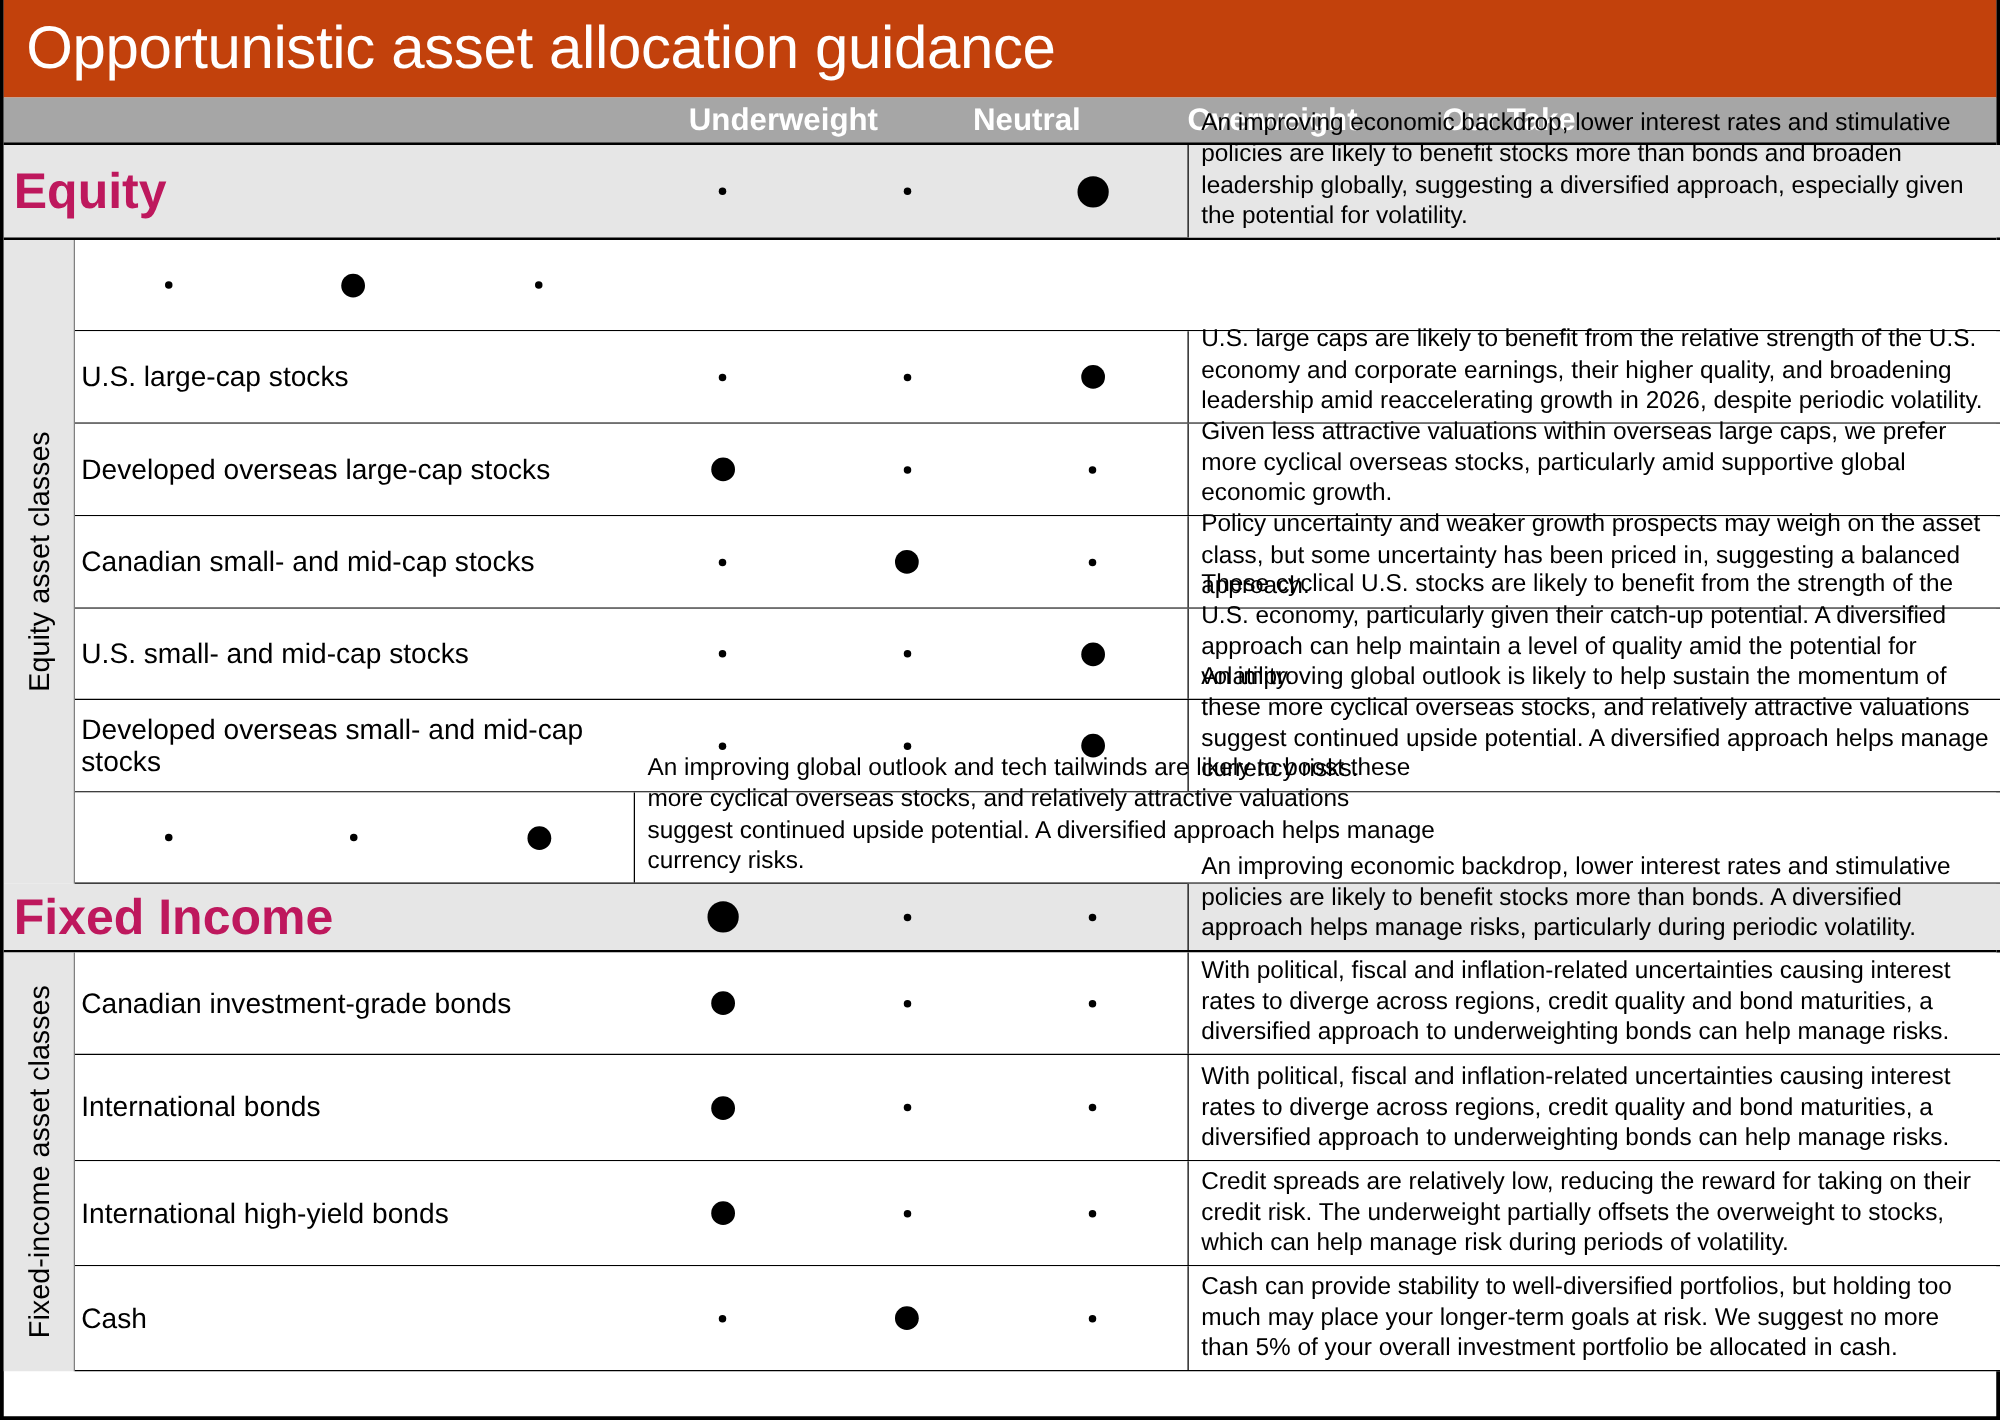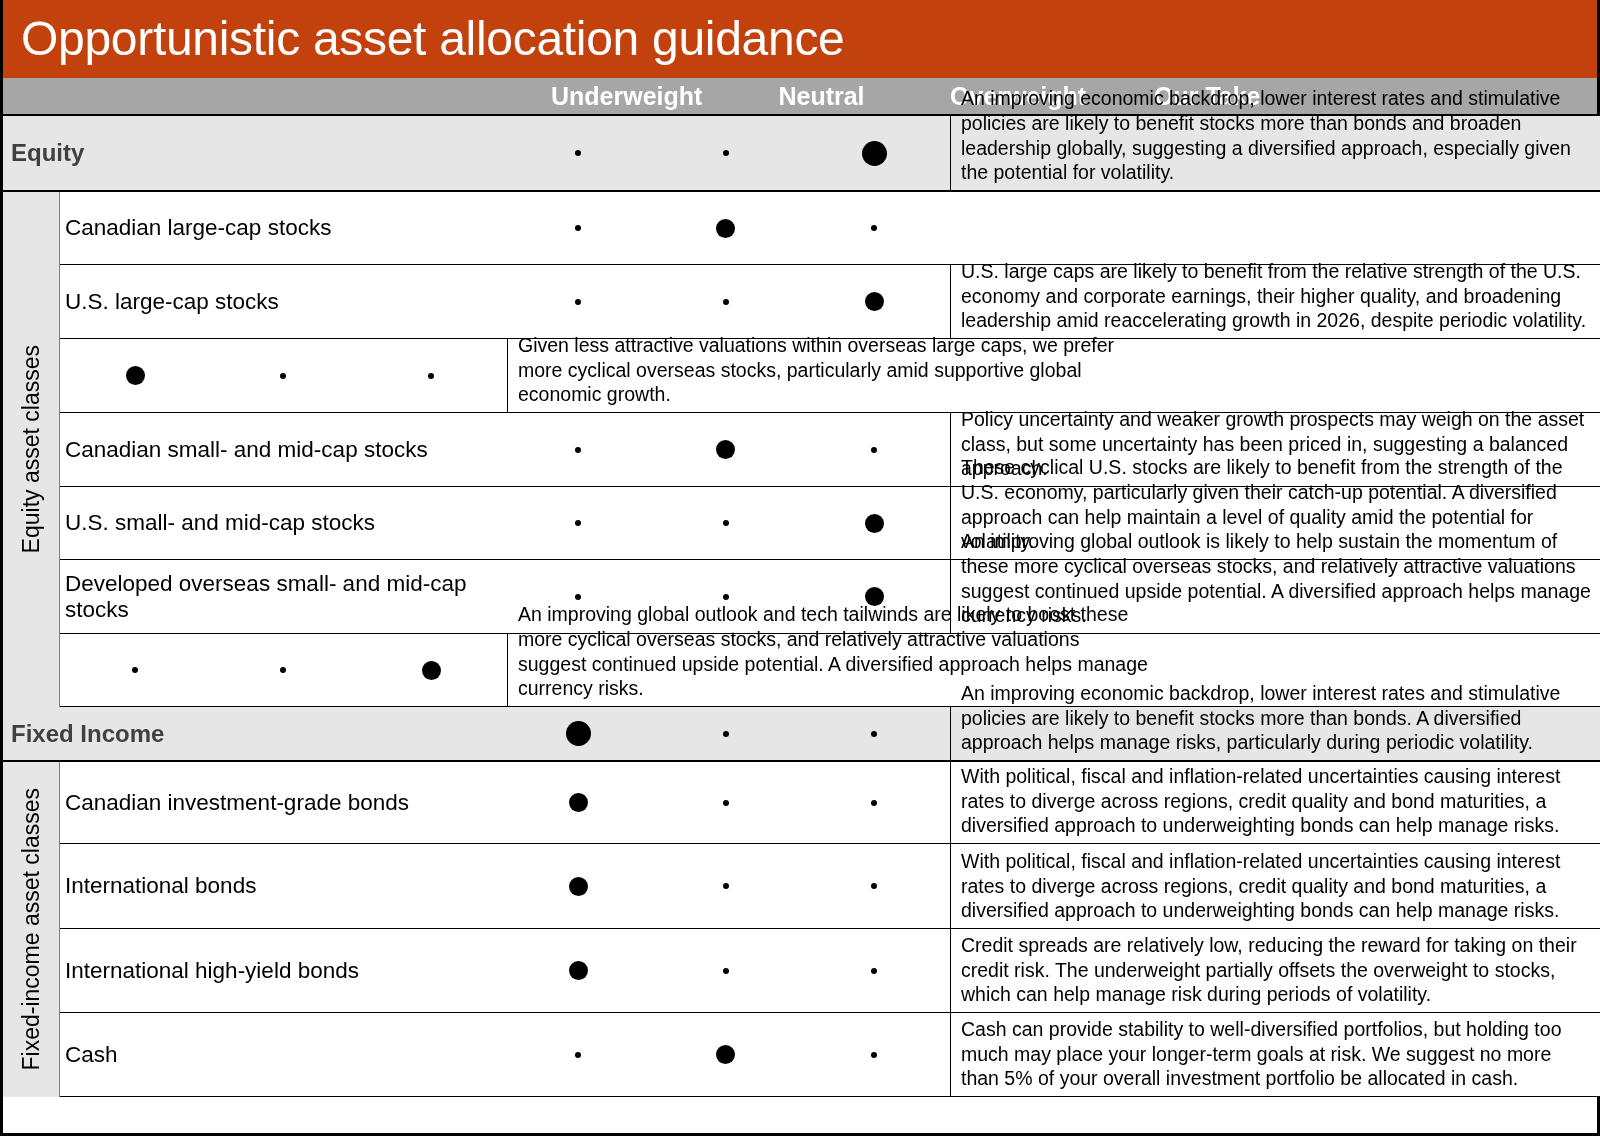--- a/index.html
+++ b/index.html
@@ -117,23 +117,23 @@
     width: 500px;
     min-width: 500px;
     padding-left: 8px;
   }
   .name-cell .asset-name {
     font-size: 22.5px;
     color: #000;
     line-height: 1.15;
   }
   .name-cell .section-name {
-    font-size: 24px;
+    font-size: 40px;
     font-weight: bold;
-    color: #404040;
+    color: #be185d;
     line-height: 1;
   }
 
   .dot-cell {
     display: flex;
     align-items: center;
     justify-content: center;
     box-sizing: border-box;
   }
   .dot-cell.c-under   { width: 150px; min-width: 150px; }
@@ -214,23 +214,20 @@
         <div class="take-cell">
           <div class="take-text">An improving economic backdrop, lower interest rates and stimulative policies are likely to benefit stocks more than bonds and broaden leadership globally, suggesting a diversified approach, especially given the potential for volatility.</div>
         </div>
       </div>
       <div style="display: flex;">
         <div class="side-label">
           <span>Equity asset classes</span>
         </div>
         <div style="flex: 1 1 0%;">
           <div class="row asset-row h-r1">
-            <div class="name-cell">
-              <div class="asset-name">Canadian large-cap stocks</div>
-            </div>
             <div class="dot-cell c-under">
               <span class="dot small"></span>
             </div>
             <div class="dot-cell c-neutral">
               <span class="dot big"></span>
             </div>
             <div class="dot-cell c-over">
               <span class="dot small"></span>
             </div>
           </div>
@@ -245,20 +242,23 @@
               <span class="dot small"></span>
             </div>
             <div class="dot-cell c-over">
               <span class="dot big"></span>
             </div>
             <div class="take-cell">
               <div class="take-text">U.S. large caps are likely to benefit from the relative strength of the U.S. economy and corporate earnings, their higher quality, and broadening leadership amid reaccelerating growth in 2026, despite periodic volatility.</div>
             </div>
           </div>
           <div class="row asset-row h-r3">
+            <div class="name-cell">
+              <div class="asset-name">Developed overseas large-cap stocks</div>
+            </div>
             <div class="dot-cell c-under">
               <span class="dot big"></span>
             </div>
             <div class="dot-cell c-neutral">
               <span class="dot small"></span>
             </div>
             <div class="dot-cell c-over">
               <span class="dot small"></span>
             </div>
             <div class="take-cell">

